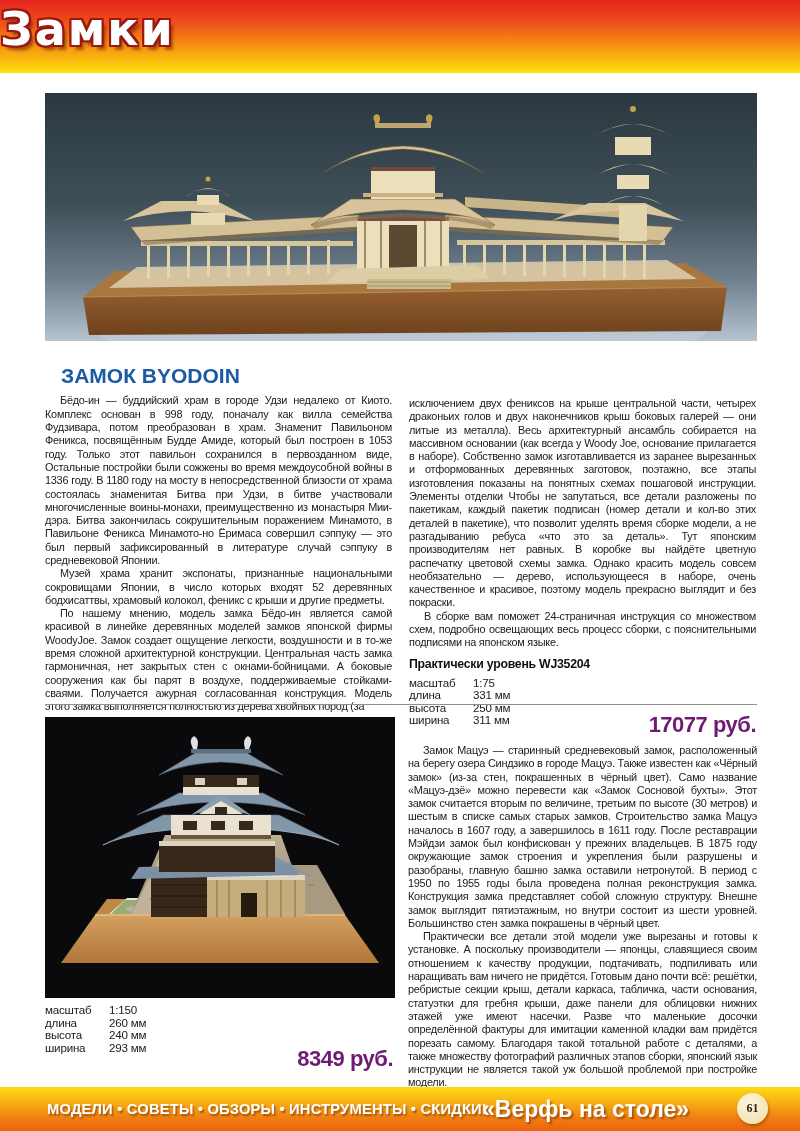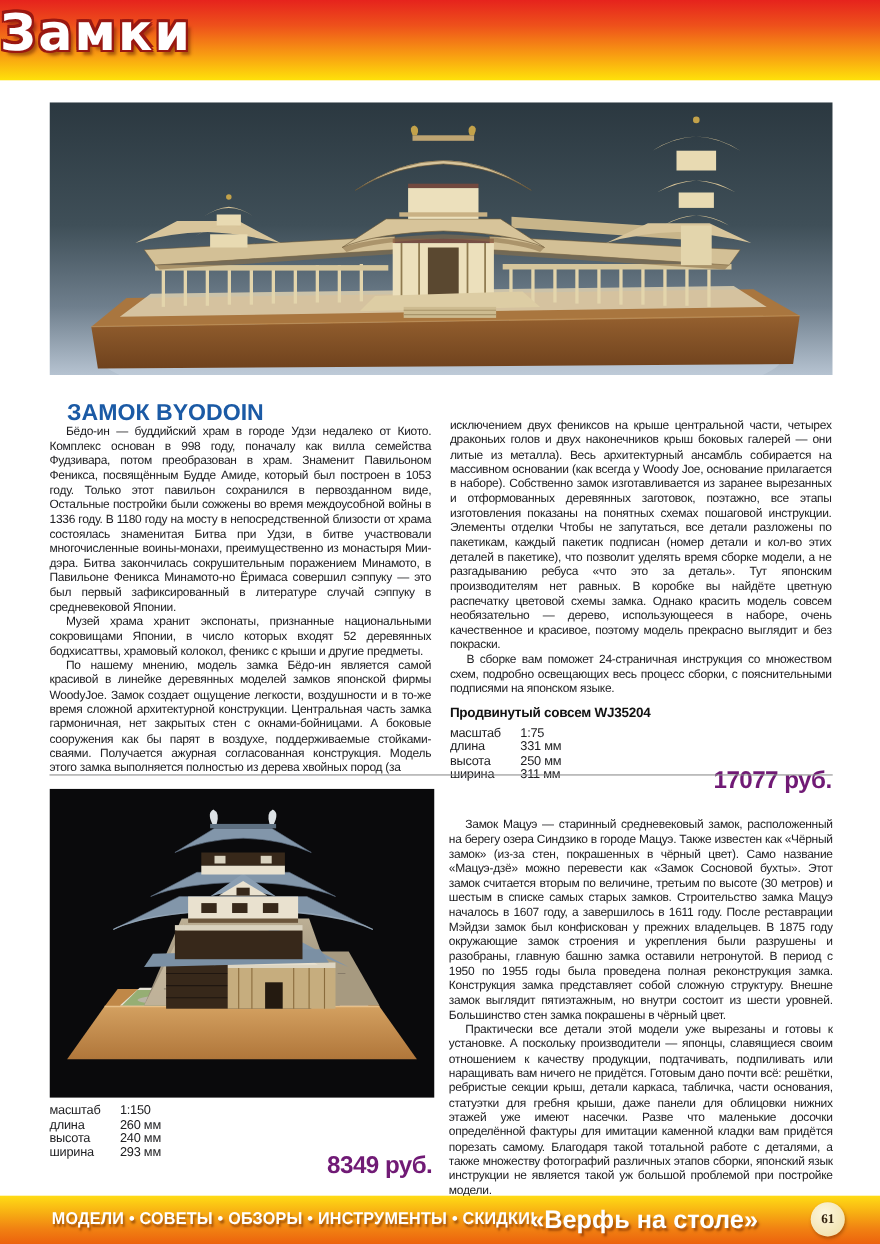--- a/index.html
+++ b/index.html
@@ -23,21 +23,21 @@
 
   
   .article-title{position:absolute;margin:16px;color:#1b5aa5;font-weight:bold;font-size:21px;
     font-family:"Liberation Sans",sans-serif;}
   #title1{left:45px;top:348px;}
   #title2{left:408px;top:715px;}
 
   .body-text{font-size:10.9px;line-height:13.3px;letter-spacing:-0.25px;
     text-align:justify;color:#202023;align-items:center;}
   .body-text p{margin:0;text-indent:15px;}
-  .body-text p.noindent{text-indent:0;}
+  .body-text p.noindent{text-indent:0;margin-top:16px;}
 
   #cols1{position:absolute;left:45px;top:381px;width:712px;display:flex;gap:17px;}
   #cols1 .col{width:347px;}
   #text2{position:absolute;left:408px;top:744px;width:349px;}
 
   
   .spec{position:relative;margin-top:6px;}
   .spec-level{font-weight:bold;font-size:12.3px;line-height:16px;margin-bottom:5px;color:#111;}
   .spec-row{display:flex;font-size:11.6px;line-height:12.6px;letter-spacing:-0.2px;}
   .spec-label{width:64px;flex:0 0 64px;}
@@ -171,21 +171,21 @@
   <div id="cols1" class="body-text">
     <div class="col">
       <p>Бёдо-ин — буддийский храм в городе Удзи недалеко от Киото. Комплекс основан в 998 году, поначалу как вилла семейства Фудзивара, потом преобразован в храм. Знаменит Павильоном Феникса, посвящённым Будде Амиде, который был построен в 1053 году. Только этот павильон сохранился в первозданном виде, Остальные постройки были сожжены во время междоусобной войны в 1336 году. В 1180 году на мосту в непосредственной близости от храма состоялась знаменитая Битва при Удзи, в битве участвовали многочисленные воины-монахи, преимущественно из монастыря Мии-дэра. Битва закончилась сокрушительным поражением Минамото, в Павильоне Феникса Минамото-но Ёримаса совершил сэппуку — это был первый зафиксированный в литературе случай сэппуку в средневековой Японии.</p>
       <p>Музей храма хранит экспонаты, признанные национальными сокровищами Японии, в число которых входят 52 деревянных бодхисаттвы, храмовый колокол, феникс с крыши и другие предметы.</p>
       <p>По нашему мнению, модель замка Бёдо-ин является самой красивой в линейке деревянных моделей замков японской фирмы WoodyJoe. Замок создает ощущение легкости, воздушности и в то-же время сложной архитектурной конструкции. Центральная часть замка гармоничная, нет закрытых стен с окнами-бойницами. А боковые сооружения как бы парят в воздухе, поддерживаемые стойками-сваями. Получается ажурная согласованная конструкция. Модель этого замка выполняется полностью из дерева хвойных пород (за</p>
     </div>
     <div class="col">
       <p class="noindent">исключением двух фениксов на крыше центральной части, четырех драконьих голов и двух наконечников крыш боковых галерей — они литые из металла). Весь архитектурный ансамбль собирается на массивном основании (как всегда у Woody Joe, основание прилагается в наборе). Собственно замок изготавливается из заранее вырезанных и отформованных деревянных заготовок, поэтажно, все этапы изготовления показаны на понятных схемах пошаговой инструкции. Элементы отделки Чтобы не запутаться, все детали разложены по пакетикам, каждый пакетик подписан (номер детали и кол-во этих деталей в пакетике), что позволит уделять время сборке модели, а не разгадыванию ребуса «что это за деталь». Тут японским производителям нет равных. В коробке вы найдёте цветную распечатку цветовой схемы замка. Однако красить модель совсем необязательно — дерево, использующееся в наборе, очень качественное и красивое, поэтому модель прекрасно выглядит и без покраски.</p>
       <p>В сборке вам поможет 24-страничная инструкция со множеством схем, подробно освещающих весь процесс сборки, с пояснительными подписями на японском языке.</p>
       <div class="spec">
-        <div class="spec-level">Продвинутый совсем WJ35204</div>
+        <div class="spec-level">Практически уровень WJ35204</div>
         <div class="spec-rows">
           <div class="spec-row">
             <span class="spec-label">масштаб</span>
             <span class="spec-value">1:75</span>
           </div>
           <div class="spec-row">
             <span class="spec-label">длина</span>
             <span class="spec-value">331 мм</span>
           </div>
           <div class="spec-row">

